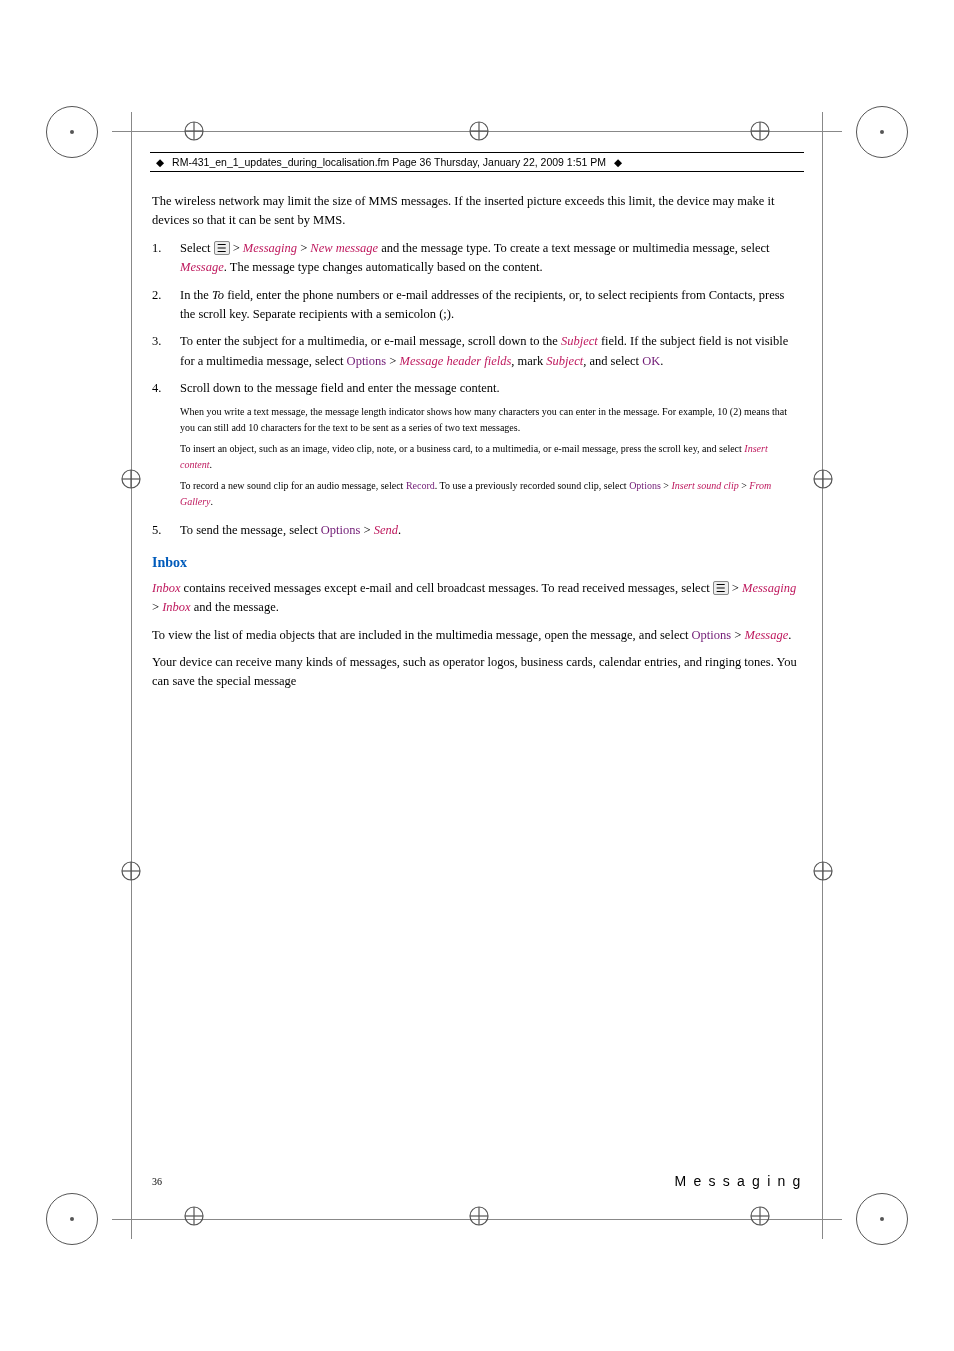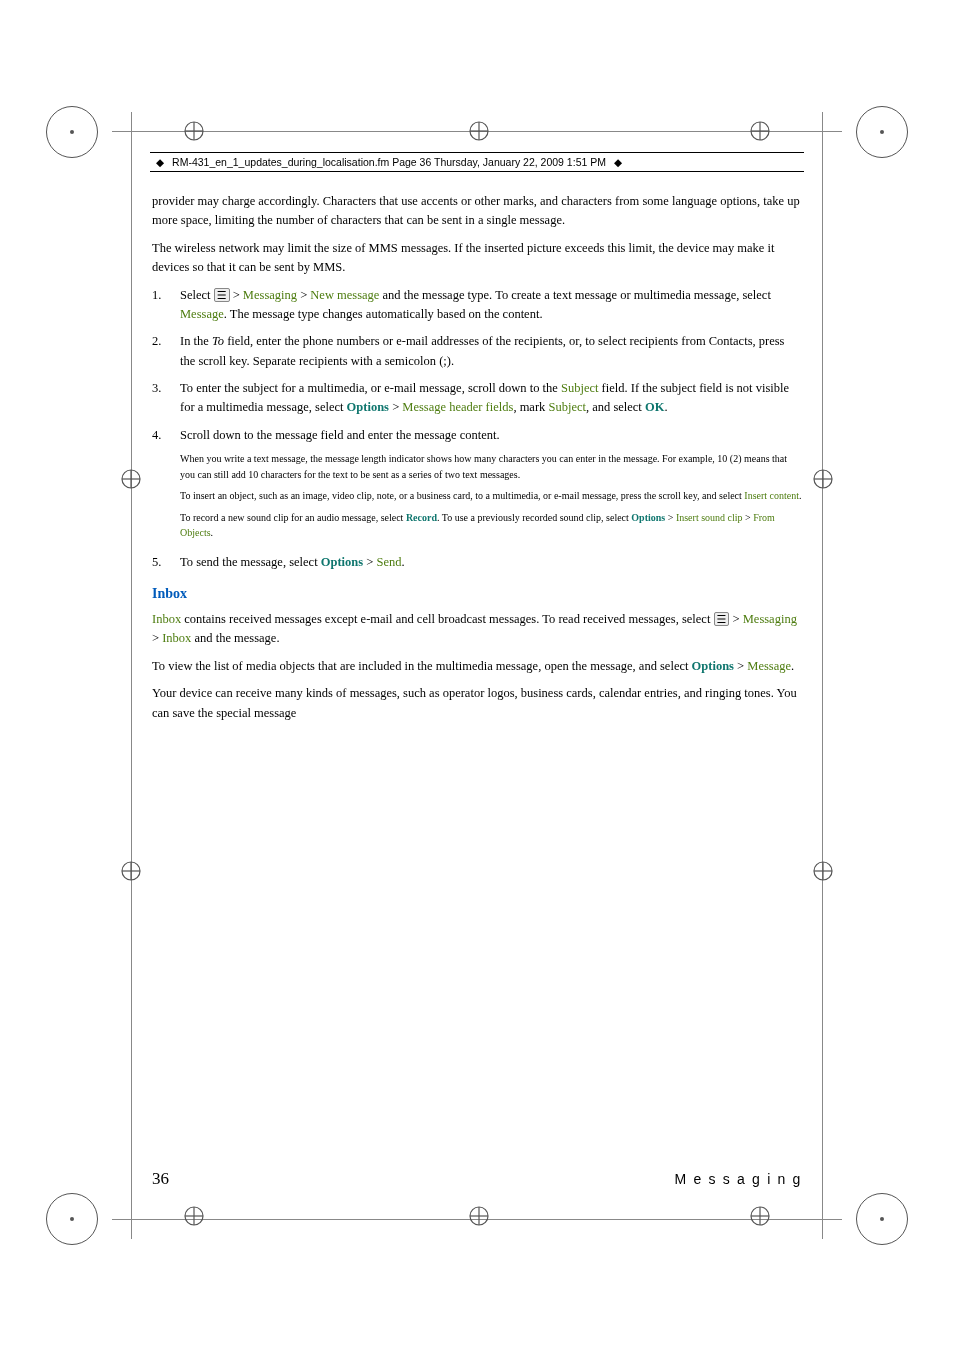--- a/index.html
+++ b/index.html
@@ -132,27 +132,27 @@
     }
 
     .sub-paragraph {
       margin-top: 6px;
       margin-bottom: 4px;
       line-height: 1.55;
       font-size: 10px;
     }
 
     .link-blue {
-      color: #0f766e;
+      color: #701a75;
       text-decoration: none;
-      font-weight: bold;
     }
 
     .italic-blue {
-      color: #4d7c0f;
+      color: #be185d;
+      font-style: italic;
     }
 
     .italic-text {
       font-style: italic;
     }
 
     .section-title {
       font-size: 14px;
       font-weight: bold;
       color: #005bbb;
@@ -166,21 +166,21 @@
       bottom: 162px;
       left: 152px;
       right: 152px;
       display: flex;
       justify-content: space-between;
       align-items: center;
       font-size: 12px;
     }
 
     .footer-page {
-      font-size: 17px;
+      font-size: 10px;
     }
 
     .footer-section {
       font-size: 14px;
       font-family: Arial, sans-serif;
       letter-spacing: 0.12em;
     }
   </style>
 </head>
 <body>
@@ -279,21 +279,20 @@
   </div>
 
   <div class="file-header">
     <span>◆</span>
     <span>RM-431_en_1_updates_during_localisation.fm  Page 36  Thursday, January 22, 2009  1:51 PM</span>
     <span>◆</span>
   </div>
 
   <div class="content">
 
-    <p class="paragraph">provider may charge accordingly. Characters that use accents or other marks, and characters from some language options, take up more space, limiting the number of characters that can be sent in a single message.</p>
 
     <p class="paragraph">The wireless network may limit the size of MMS messages. If the inserted picture exceeds this limit, the device may make it devices so that it can be sent by MMS.</p>
 
 
     <div class="list-item">
       <span class="list-number">1.</span>
       <span class="list-content">
         Select <span style="font-size:11px; border:1px solid #888; border-radius:2px; padding:0 2px; background:#eee;">☰</span> &gt; <span class="italic-blue">Messaging</span> &gt; <span class="italic-blue">New message</span> and the message type. To create a text message or multimedia message, select <span class="italic-blue">Message</span>. The message type changes automatically based on the content.
       </span>
     </div>
@@ -316,21 +315,21 @@
       <span class="list-number">4.</span>
       <span class="list-content">
         Scroll down to the message field and enter the message content.
         <p class="sub-paragraph">
           When you write a text message, the message length indicator shows how many characters you can enter in the message. For example, 10 (2) means that you can still add 10 characters for the text to be sent as a series of two text messages.
         </p>
         <p class="sub-paragraph">
           To insert an object, such as an image, video clip, note, or a business card, to a multimedia, or e-mail message, press the scroll key, and select <span class="italic-blue">Insert content</span>.
         </p>
         <p class="sub-paragraph">
-          To record a new sound clip for an audio message, select <span class="link-blue">Record</span>. To use a previously recorded sound clip, select <span class="link-blue">Options</span> &gt; <span class="italic-blue">Insert sound clip</span> &gt; <span class="italic-blue">From</span><br><span class="italic-blue">Objects</span>.
+          To record a new sound clip for an audio message, select <span class="link-blue">Record</span>. To use a previously recorded sound clip, select <span class="link-blue">Options</span> &gt; <span class="italic-blue">Insert sound clip</span> &gt; <span class="italic-blue">From</span><br><span class="italic-blue">Gallery</span>.
         </p>
       </span>
     </div>
 
     <div class="list-item">
       <span class="list-number">5.</span>
       <span class="list-content">
         To send the message, select <span class="link-blue">Options</span> &gt; <span class="italic-blue">Send</span>.
       </span>
     </div>

